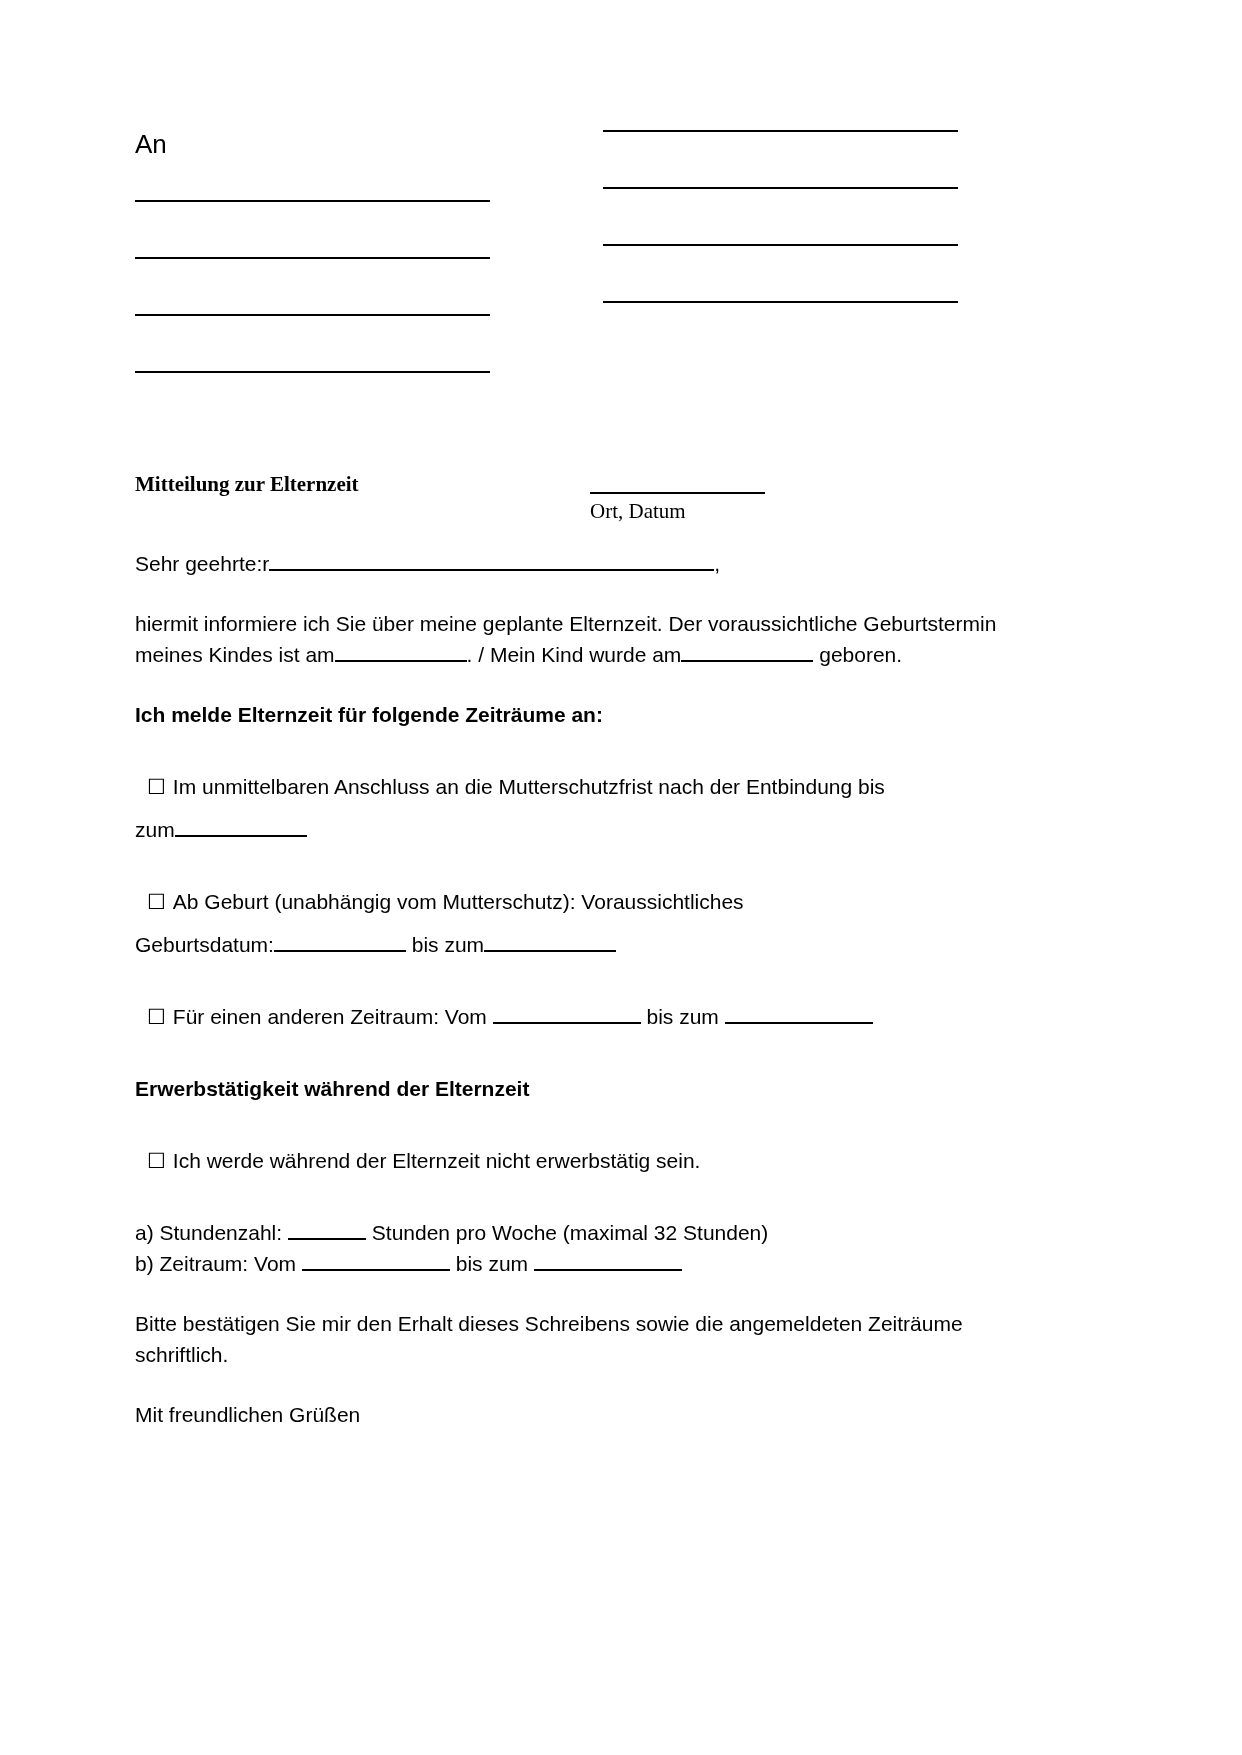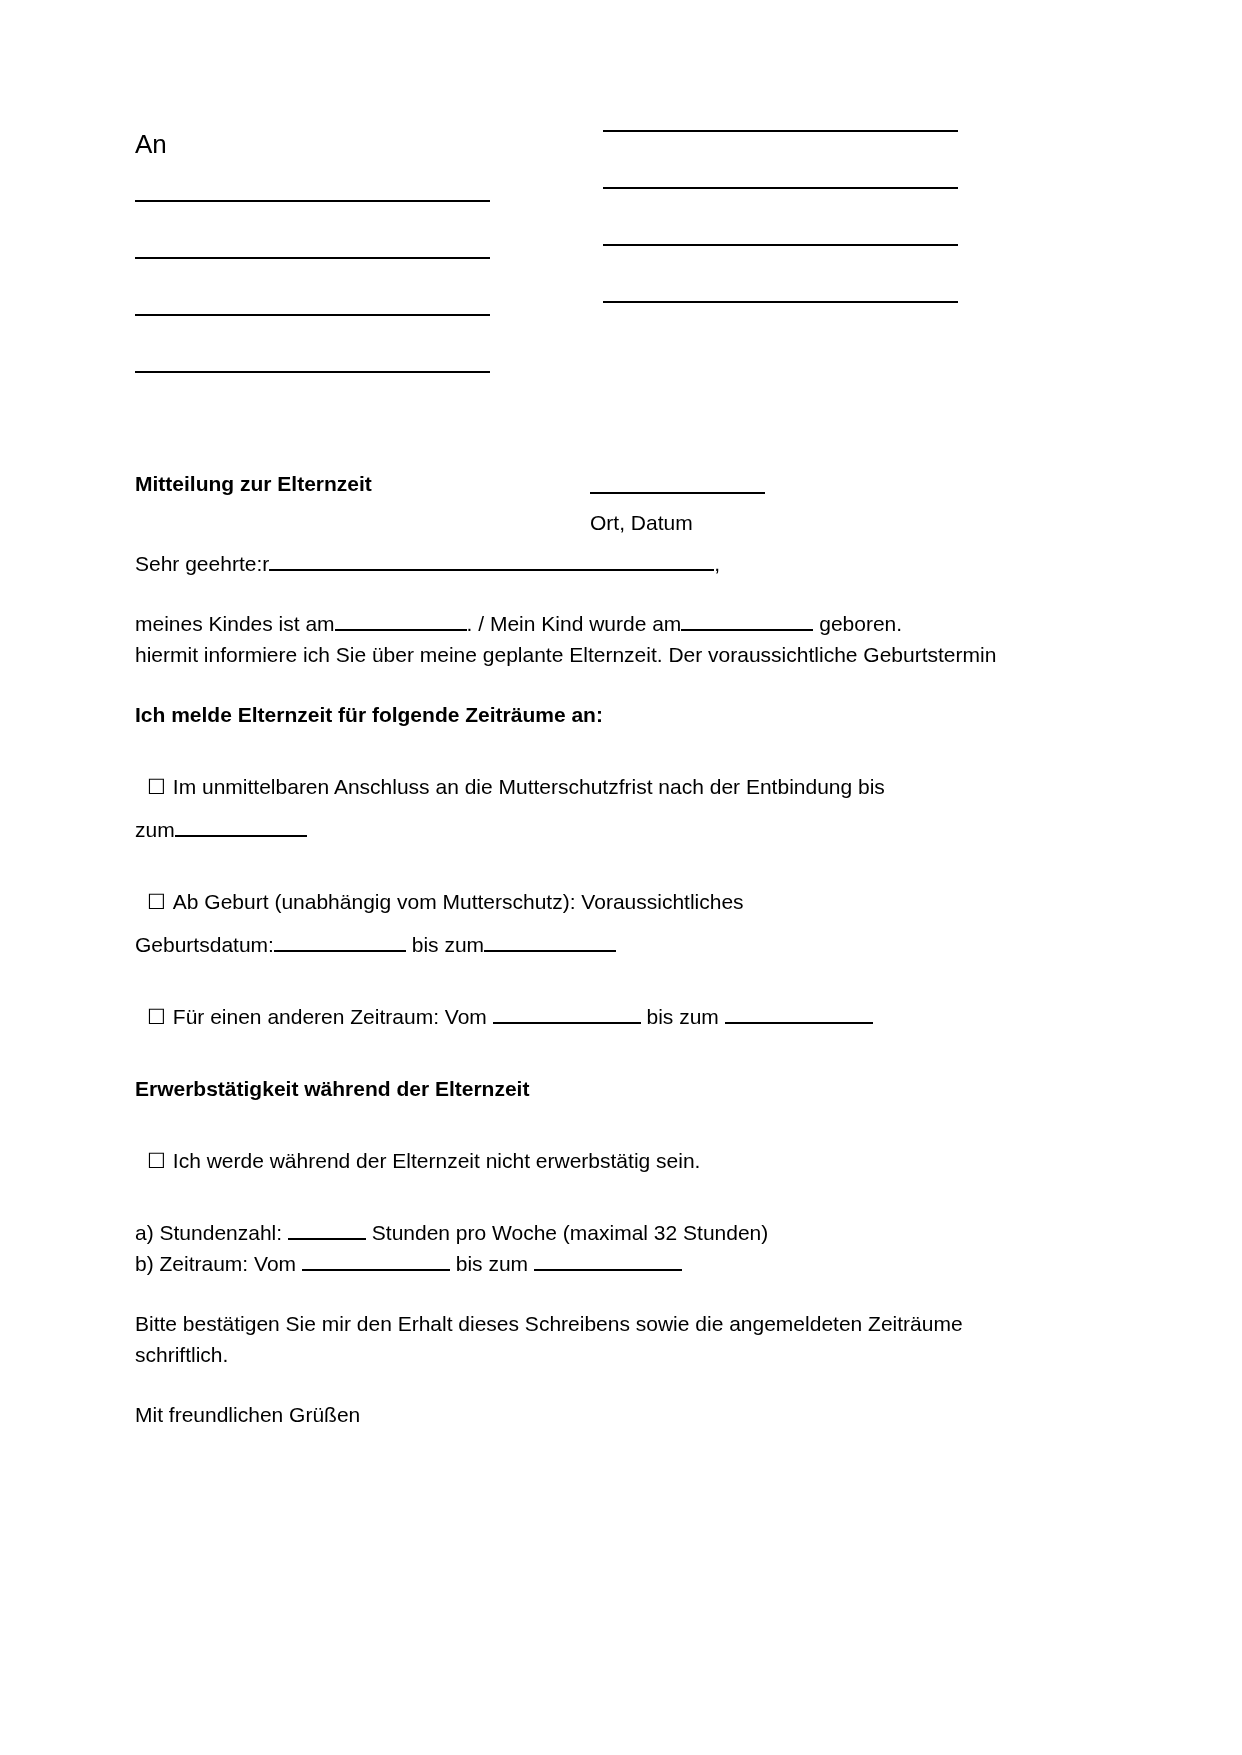--- a/index.html
+++ b/index.html
@@ -64,20 +64,21 @@
   }
   .addr-rule:last-child { margin-bottom: 0; }
 
   
   .title-row {
     position: absolute;
     top: 470px;
     left: 0;
     width: 895px;
     height: 70px;
+    font-family: Liberation Serif, serif;
   }
   .doc-title {
     position: absolute;
     left: 0;
     top: 0;
     font-size: 21px;
     font-weight: bold;
     line-height: 28px;
     white-space: nowrap;
   }
@@ -89,21 +90,21 @@
   }
   .ortdatum-rule {
     height: 0;
     border-bottom: 2.5px solid #000;
     width: 175px;
     margin-top: 22px;
   }
   .ortdatum-label {
     font-size: 21px;
     line-height: 28px;
-    padding-top: 15px;
+    padding-top: 3px;
     white-space: nowrap;
   }
 
   
   .body-area {
     position: absolute;
     top: 548px;
     left: 0;
     width: 895px;
   }
@@ -181,22 +182,22 @@
         <div class="ortdatum-label">Ort, Datum</div>
       </div>
     </div>
 
     <div class="body-area">
 
       <p class="para"><span>Sehr geehrte:r</span><span class="blank b-lg"></span><span>,</span></p>
 
       <div class="gap-md"></div>
 
+      <p class="para">hiermit informiere ich Sie über meine geplante Elternzeit. Der voraussichtliche Geburtstermin</p>
       <p class="para"><span>meines Kindes ist am</span><span class="blank b-sm"></span><span>. / Mein Kind wurde am</span><span class="blank b-sm"></span> <span>geboren.</span></p>
-      <p class="para">hiermit informiere ich Sie über meine geplante Elternzeit. Der voraussichtliche Geburtstermin</p>
 
       <div class="gap-md"></div>
 
       <p class="para bold">Ich melde Elternzeit für folgende Zeiträume an:</p>
 
       <div class="gap-md"></div>
 
       <p class="checkline"><span class="cbox">☐</span><span>Im unmittelbaren Anschluss an die Mutterschutzfrist nach der Entbindung bis</span></p>
       <p class="subline"><span>zum</span><span class="blank b-sm"></span></p>
 

